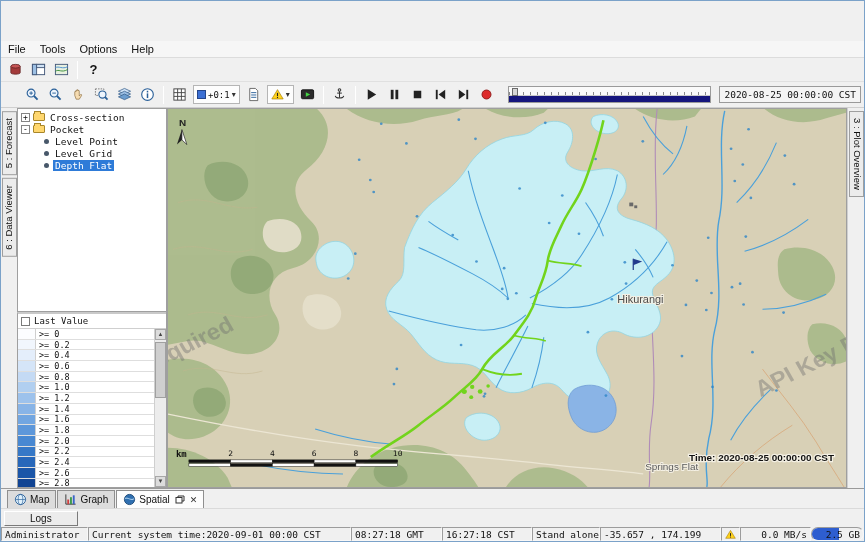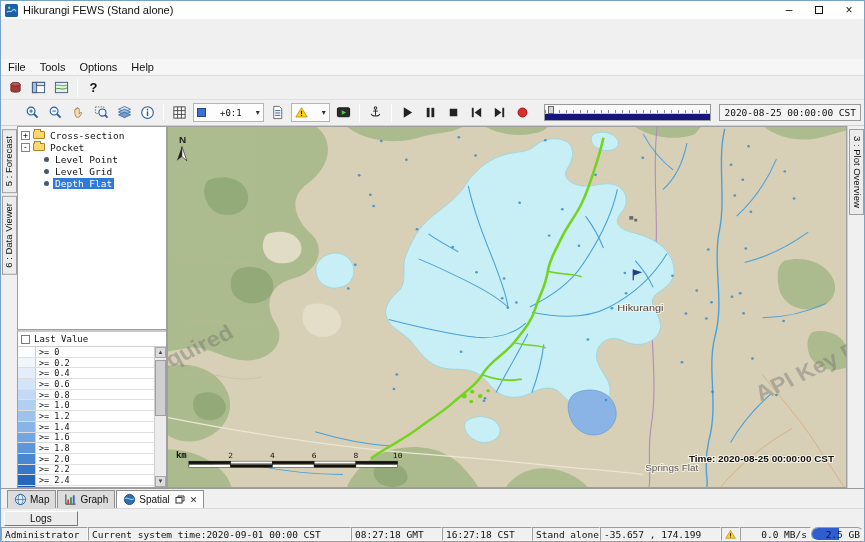--- a/index.html
+++ b/index.html
@@ -18,21 +18,21 @@
   .menubar { height:17px; background:#f6f6f6; border-bottom:1px solid #dcdcdc; display:flex; align-items:center; flex:none;margin-top:40px; }
   .menuitem { padding:1px 7px; font-size:11px; }
 
   
   .toolbar1 { height:24px; flex:none; display:flex; align-items:center; padding-left:3px; background:#f0f0f0; border-bottom:1px solid #e0e0e0; }
   .toolbar2 { height:26px; flex:none; display:flex; align-items:center; padding-left:20px; background:#f0f0f0; border-bottom:1px solid #cfcfcf; }
   .tb { width:23px; height:21px; display:flex; align-items:center; justify-content:center; border:1px solid transparent; }
   .tb svg { width:15px; height:15px; }
   .tsep { width:1px; height:18px; background:#b3b3b3; border-right:1px solid #fff; margin:0 4px; }
   .helpq { font-weight:bold; font-size:13px; }
-  .combo { display:flex; align-items:center; gap:14px; border:1px solid #b5b5b5; background:#fdfdfd; height:19px; padding:0 3px; margin:0 2px; }
+  .combo { display:flex; align-items:center; gap:2px; border:1px solid #b5b5b5; background:#fdfdfd; height:19px; padding:0 3px; margin:0 2px; }
   .combo .bluesq { width:9px; height:9px; background:#3b6fd4; border:1px solid #24458a; }
   .combo .ctext { font-family:"DejaVu Sans Mono", monospace; font-size:9px; }
   .caret { font-size:8px; color:#333; }
   .timeline { flex:1; height:17px; margin:0 8px 0 10px; border:1px solid #9a9a9a; background:#fdfdfd; position:relative; min-width:60px; }
   .tl-top { height:9px; background:#fafafa; border-bottom:1px solid #c8c8c8;
             background-image:repeating-linear-gradient(90deg,#8a8a8a 0 1px, transparent 1px 7px);
             background-size:100% 4px; background-position:0 5px; background-repeat:no-repeat; }
   .tl-bottom { height:6px; background:#15157d; }
   .tl-thumb { position:absolute; left:3px; top:1px; width:6px; height:8px; background:#d6d6d6; border:1px solid #6a6a6a; }
   .dtbox { border:1px solid #9a9a9a; background:#f4f4f4; font-family:"DejaVu Sans Mono", monospace; font-size:9.5px; padding:2px 4px; margin-right:3px; white-space:nowrap; }
@@ -87,33 +87,20 @@
   .cell { border:1px solid; border-color:#9c9c9c #f8f8f8 #f8f8f8 #9c9c9c; padding:0 3px; white-space:nowrap; overflow:hidden; line-height:11px; flex:none; display:flex; align-items:center; }
   .cell.mem { position:relative; padding:0;border-radius:7px; }
   .memfill { position:absolute; left:0; top:0; bottom:0; width:52%; background:#2e5ed0; }
   .memtext { position:relative; width:100%; text-align:right; padding-right:3px; }
 </style>
 </head>
 <body>
 
 <div class="window">
 
-  <div class="titlebar">
-    <svg class="appicon" viewBox="0 0 14 14">
-      <rect width="14" height="14" rx="2" fill="#1d5fa8"></rect>
-      <path d="M2,9 C4,6 6,10 8,7 C10,4 12,8 12,8" stroke="#7fd4f0" fill="none" stroke-width="1.3"></path>
-      <circle cx="4.5" cy="4" r="1.3" fill="#8fe06a"></circle>
-    </svg>
-    <span class="title">Hikurangi FEWS  (Stand alone)</span>
-    <span class="wbtn">–</span>
-    <span class="wbtn">
-        <span class="maxbox"></span>
-      </span>
-    <span class="wbtn">×</span>
-  </div>
 
   <div class="menubar">
     <span class="menuitem">File</span>
     <span class="menuitem">Tools</span>
     <span class="menuitem">Options</span>
     <span class="menuitem">Help</span>
   </div>
 
   <div class="toolbar1">
     <span class="tb">

